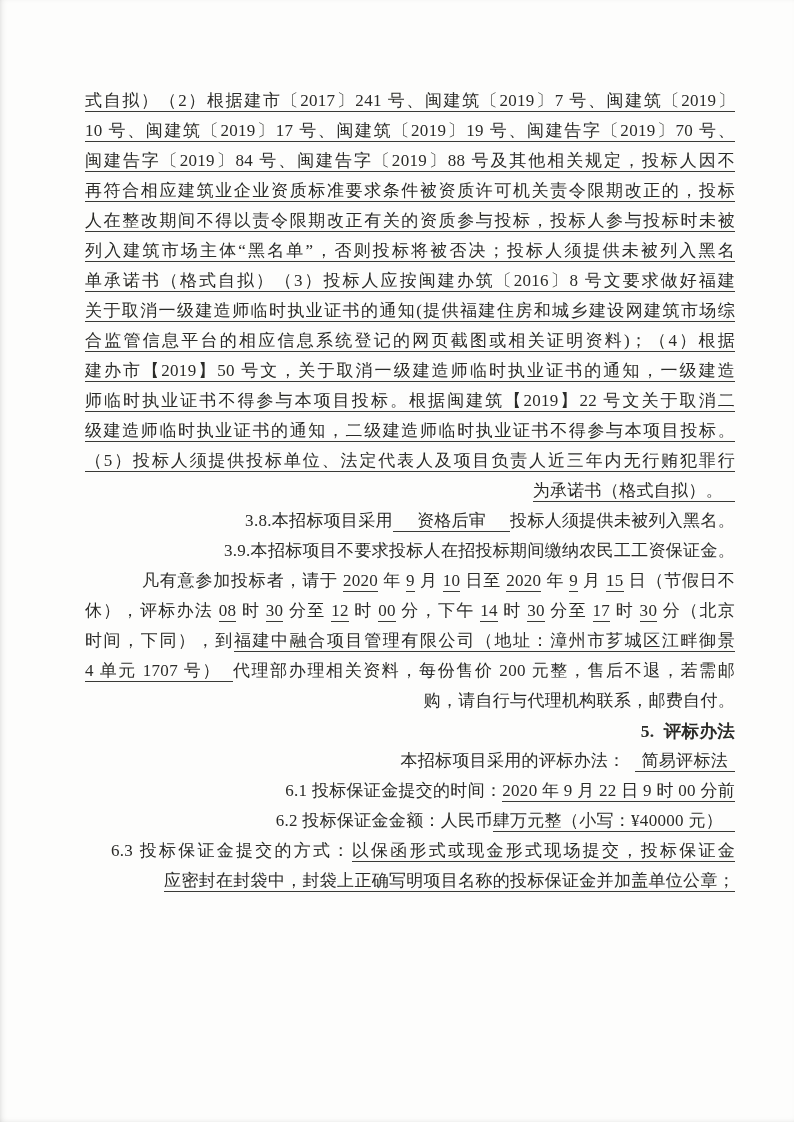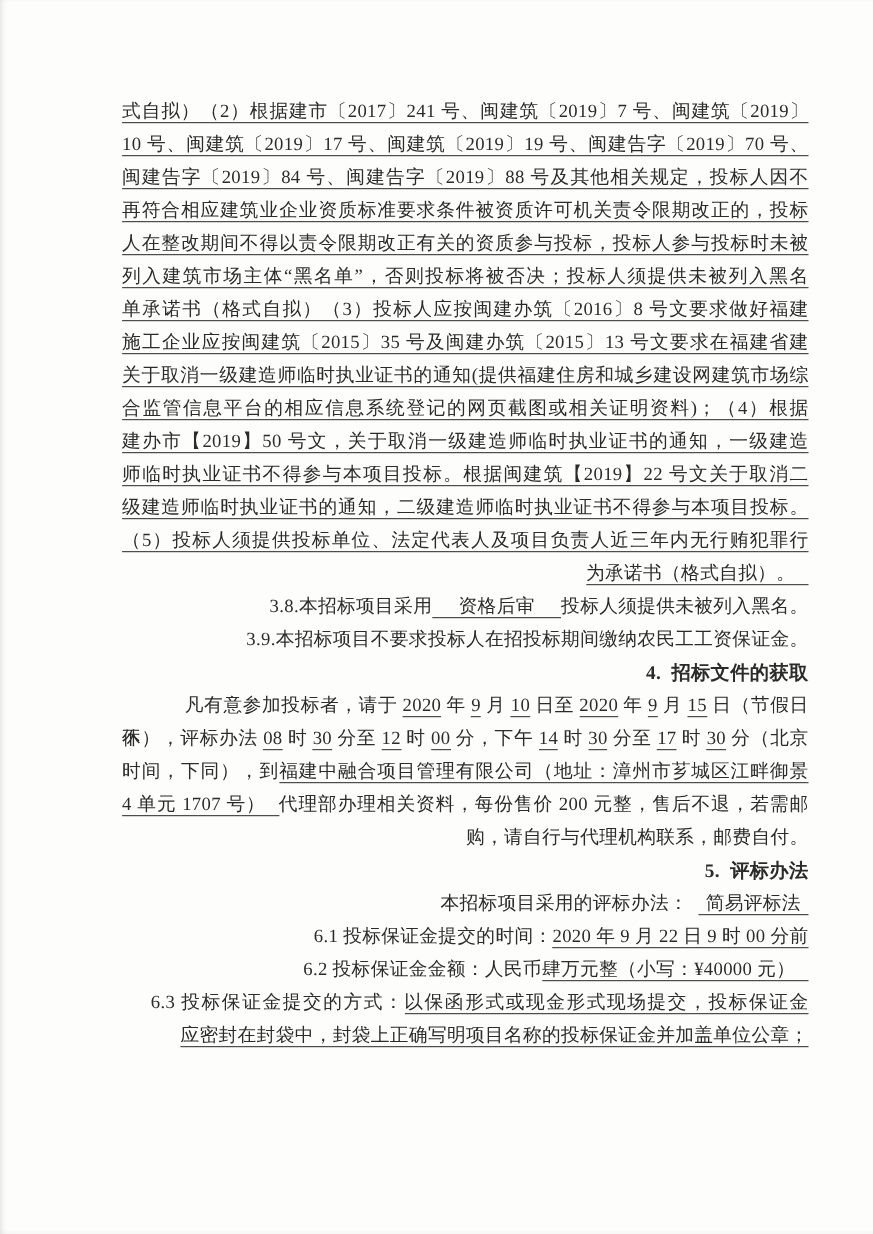--- a/index.html
+++ b/index.html
@@ -26,21 +26,20 @@
     line-height: 30px;
     height: 30px;
     letter-spacing: 0.3px;
     color: #2b2b28;
     text-align: right;
   }
   .justify {
     text-align: justify;
     text-align-last: justify;
     text-justify: inter-character;
-    margin-left: 26px;
   }
   .ind2 { text-indent: 57px; }
   .ind1 { text-indent: 26px; }
   .bold { font-weight: 700; font-size: 17.5px; }
   .u {
     border-bottom: 1.5px solid #3a3a36;
     padding-bottom: 1px;
   }
   .pad-lg { padding-left: 24px; padding-right: 24px; }
   .pad-sm { padding-left: 7px; padding-right: 7px; }
@@ -51,31 +50,29 @@
 
 <div class="page">
   <div class="content">
       <div class="line justify"><span class="u">式自拟）（2）根据建市〔2017〕241 号、闽建筑〔2019〕7 号、闽建筑〔2019〕</span></div>
       <div class="line justify"><span class="u">10 号、闽建筑〔2019〕17 号、闽建筑〔2019〕19 号、闽建告字〔2019〕70 号、</span></div>
       <div class="line justify"><span class="u">闽建告字〔2019〕84 号、闽建告字〔2019〕88 号及其他相关规定，投标人因不</span></div>
       <div class="line justify"><span class="u">再符合相应建筑业企业资质标准要求条件被资质许可机关责令限期改正的，投标</span></div>
       <div class="line justify"><span class="u">人在整改期间不得以责令限期改正有关的资质参与投标，投标人参与投标时未被</span></div>
       <div class="line justify"><span class="u">列入建筑市场主体“黑名单”，否则投标将被否决；投标人须提供未被列入黑名</span></div>
       <div class="line justify"><span class="u">单承诺书（格式自拟）（3）投标人应按闽建办筑〔2016〕8 号文要求做好福建</span></div>
-      <div class="line justify"><span class="u">施工企业应按闽建筑〔2015〕35 号及闽建办筑〔2015〕13 号文要求在福建省建</span></div>
       <div class="line justify"><span class="u">关于取消一级建造师临时执业证书的通知(提供福建住房和城乡建设网建筑市场综</span></div>
       <div class="line justify"><span class="u">合监管信息平台的相应信息系统登记的网页截图或相关证明资料)；（4）根据</span></div>
       <div class="line justify"><span class="u">建办市【2019】50 号文，关于取消一级建造师临时执业证书的通知，一级建造</span></div>
       <div class="line justify"><span class="u">师临时执业证书不得参与本项目投标。根据闽建筑【2019】22 号文关于取消二</span></div>
       <div class="line justify"><span class="u">级建造师临时执业证书的通知，二级建造师临时执业证书不得参与本项目投标。</span></div>
       <div class="line justify"><span class="u">（5）投标人须提供投标单位、法定代表人及项目负责人近三年内无行贿犯罪行</span></div>
       <div class="line"><span class="u pad-r">为承诺书（格式自拟）。</span></div>
       <div class="line ind2"><span>3.8.本招标项目采用</span><span class="u pad-lg">资格后审</span><span>投标人须提供未被列入黑名。</span></div>
       <div class="line ind2"><span>3.9.本招标项目不要求投标人在招投标期间缴纳农民工工资保证金。</span></div>
-      <div class="line ind2 bold"><span>4.&nbsp; 招标文件的获取</span></div>
       <div class="line justify ind2"><span>凡有意参加投标者，请于 </span><span class="u">2020</span><span> 年 </span><span class="u">9</span><span> 月 </span><span class="u">10</span><span> 日至 </span><span class="u">2020</span><span> 年 </span><span class="u">9</span><span> 月 </span><span class="u">15</span><span> 日（节假日不</span></div>
       <div class="line justify"><span>休），评标办法 </span><span class="u">08</span><span> 时 </span><span class="u">30</span><span> 分至 </span><span class="u">12</span><span> 时 </span><span class="u">00</span><span> 分，下午 </span><span class="u">14</span><span> 时 </span><span class="u">30</span><span> 分至 </span><span class="u">17</span><span> 时 </span><span class="u">30</span><span> 分（北京</span></div>
       <div class="line justify"><span>时间，下同），到</span><span class="u">福建中融合项目管理有限公司（地址：漳州市芗城区江畔御景</span></div>
       <div class="line justify"><span class="u pad-r">4 单元 1707 号）</span><span>代理部办理相关资料，每份售价 200 元整，售后不退，若需邮</span></div>
       <div class="line"><span>购，请自行与代理机构联系，邮费自付。</span></div>
       <div class="line ind2 bold"><span>5.&nbsp; 评标办法</span></div>
       <div class="line ind2"><span>本招标项目采用的评标办法：&nbsp;&nbsp;</span><span class="u pad-sm">简易评标法</span></div>
       <div class="line ind2"><span>6.1 投标保证金提交的时间：</span><span class="u">2020 年 9 月 22 日 9 时 00 分前</span></div>
       <div class="line ind2"><span>6.2 投标保证金金额：人民币</span><span class="u pad-r">肆万元整（小写：¥40000 元）</span></div>
       <div class="line justify ind1"><span>6.3 投标保证金提交的方式：</span><span class="u">以保函形式或现金形式现场提交，投标保证金</span></div>

